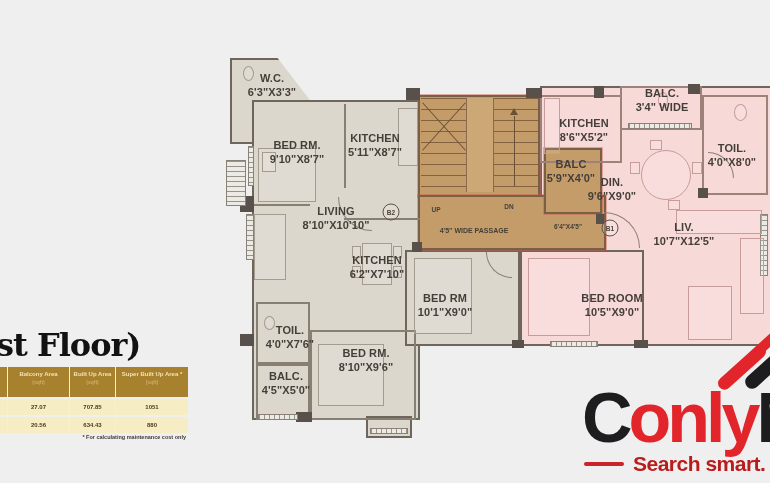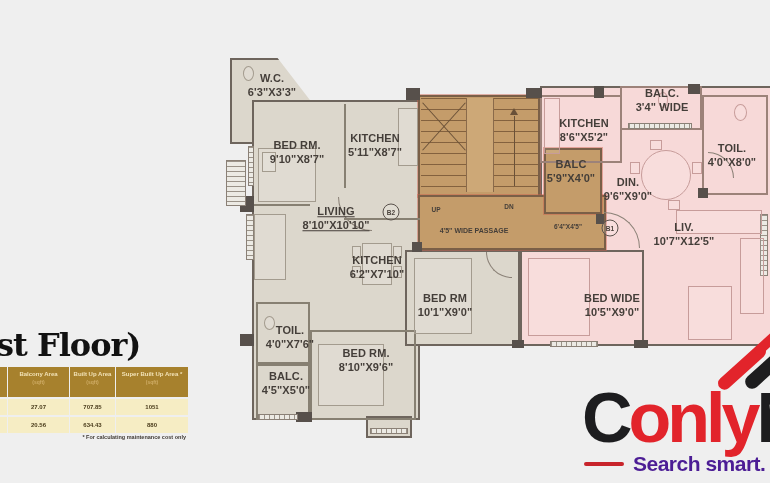--- a/index.html
+++ b/index.html
@@ -59,21 +59,21 @@
   .c0{width:64px;} .c1{width:62px;} .c2{width:46px;} .c3{width:72px;border-right:none;}
   .footnote{position:absolute;left:30px;top:434px;width:156px;text-align:right;
             font-size:5.5px;font-weight:bold;color:#3f3a34;}
 
   
   .slash{position:absolute;border-radius:8px;transform:rotate(-42deg);}
   .brand{position:absolute;left:582px;top:383px;font-size:70px;font-weight:bold;
          letter-spacing:-4px;white-space:nowrap;line-height:1;}
   .tagline{position:absolute;left:584px;top:452px;display:flex;align-items:center;gap:9px;}
   .tagdash{width:40px;height:4px;background:#c8242b;border-radius:2px;}
-  .tagtext{font-size:21px;font-weight:bold;color:#4c1d95;white-space:nowrap;letter-spacing:-.5px;}
+  .tagtext{font-size:21px;font-weight:bold;color:#b91c1c;white-space:nowrap;letter-spacing:-.5px;}
 </style>
 </head>
 <body>
 
 <div class="stage">
 
   <div class="region b2" style="left:230px;top:58px;width:82px;height:86px;clip-path:polygon(0 0,58% 0,100% 52%,100% 100%,0 100%);"></div>
   <div class="region b2" style="left:252px;top:100px;width:168px;height:320px;"></div>
   <div class="region b2" style="left:405px;top:250px;width:115px;height:96px;"></div>
   <div class="region b2" style="left:366px;top:416px;width:46px;height:22px;"></div>
@@ -161,21 +161,21 @@
     <div>6'3"X3'3"</div>
   </div>
   <div class="rlabel" style="left:297px;top:153px;">
     <div>BED RM.</div>
     <div>9'10"X8'7"</div>
   </div>
   <div class="rlabel" style="left:375px;top:146px;">
     <div>KITCHEN</div>
     <div>5'11"X8'7"</div>
   </div>
-  <div class="rlabel" style="left:336px;top:219px;text-decoration:underline;">
+  <div class="rlabel" style="left:336px;top:219px;">
     <div>LIVING</div>
     <div>8'10"X10'10"</div>
   </div>
   <div class="rlabel" style="left:377px;top:268px;">
     <div>KITCHEN</div>
     <div>6'2"X7'10"</div>
   </div>
   <div class="rlabel" style="left:290px;top:338px;">
     <div>TOIL.</div>
     <div>4'0"X7'6"</div>
@@ -186,36 +186,36 @@
   </div>
   <div class="rlabel" style="left:366px;top:361px;">
     <div>BED RM.</div>
     <div>8'10"X9'6"</div>
   </div>
   <div class="rlabel" style="left:445px;top:306px;">
     <div>BED RM</div>
     <div>10'1"X9'0"</div>
   </div>
   <div class="rlabel" style="left:612px;top:306px;">
-    <div>BED WIDE</div>
+    <div>BED ROOM</div>
     <div>10'5"X9'0"</div>
   </div>
   <div class="rlabel" style="left:584px;top:131px;">
     <div>KITCHEN</div>
     <div>8'6"X5'2"</div>
   </div>
   <div class="rlabel" style="left:662px;top:101px;">
     <div>BALC.</div>
     <div>3'4" WIDE</div>
   </div>
   <div class="rlabel" style="left:732px;top:156px;">
     <div>TOIL.</div>
     <div>4'0"X8'0"</div>
   </div>
-  <div class="rlabel" style="left:628px;top:190px;">
+  <div class="rlabel" style="left:612px;top:190px;">
     <div>DIN.</div>
     <div>9'6"X9'0"</div>
   </div>
   <div class="rlabel" style="left:684px;top:235px;">
     <div>LIV.</div>
     <div>10'7"X12'5"</div>
   </div>
   <div class="rlabel" style="left:571px;top:172px;">
     <div>BALC</div>
     <div>5'9"X4'0"</div>

